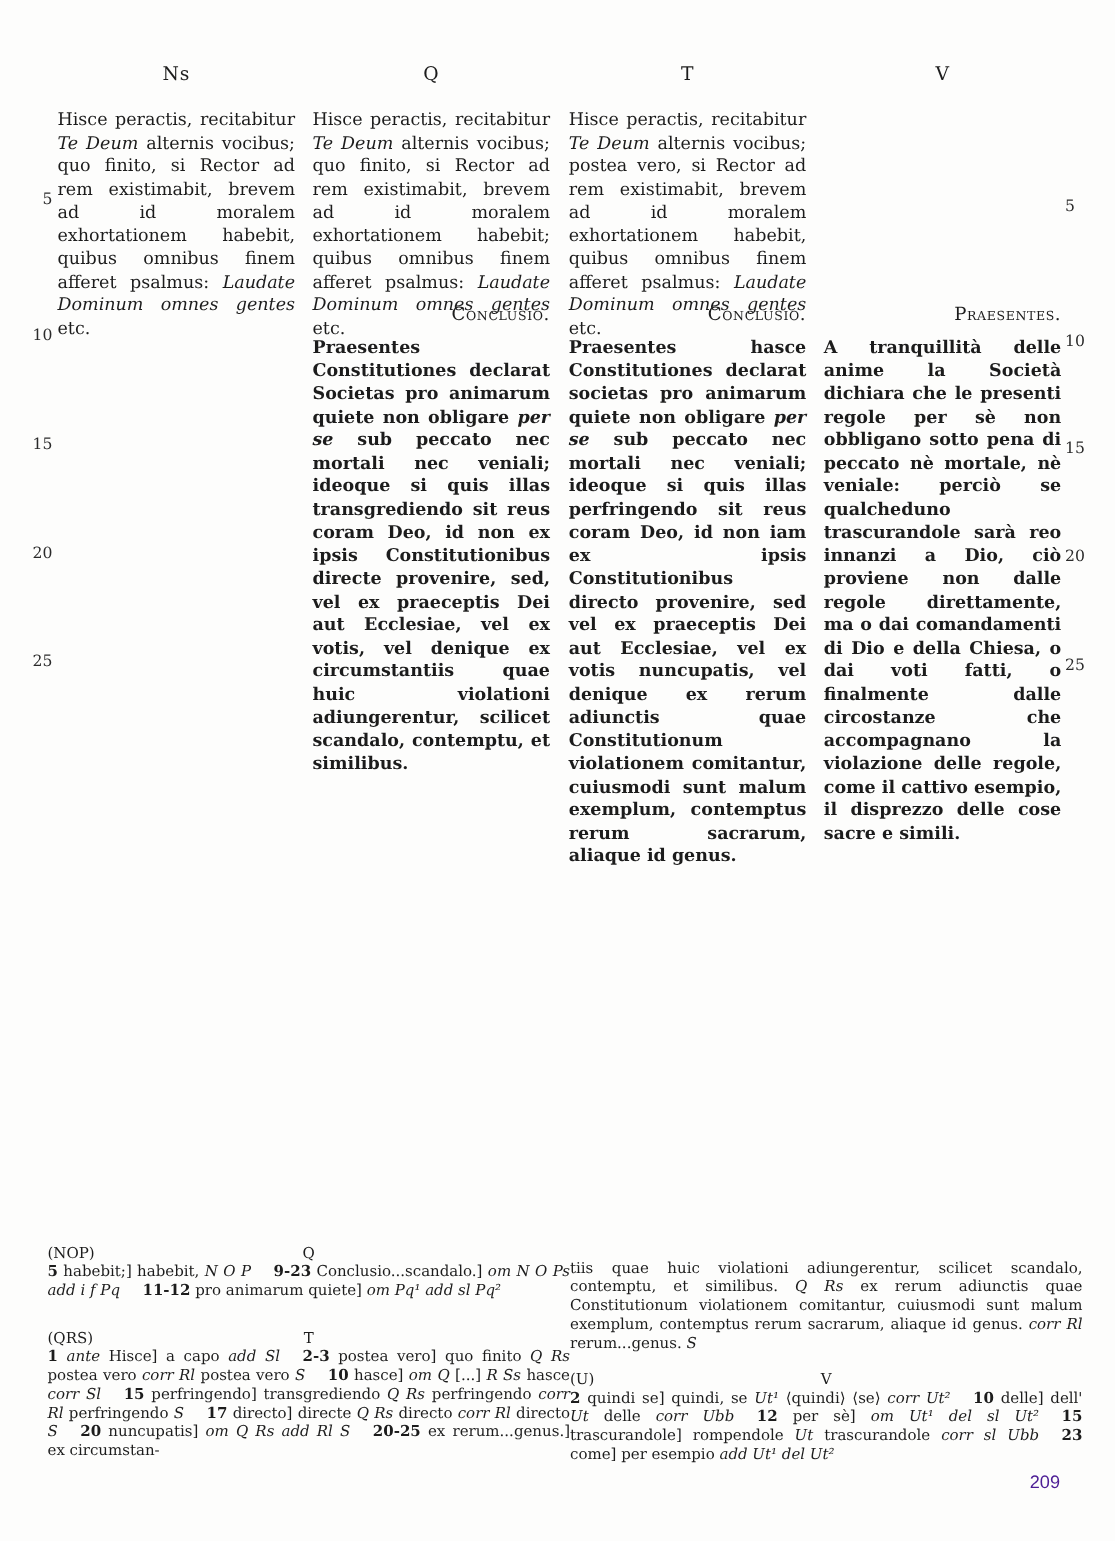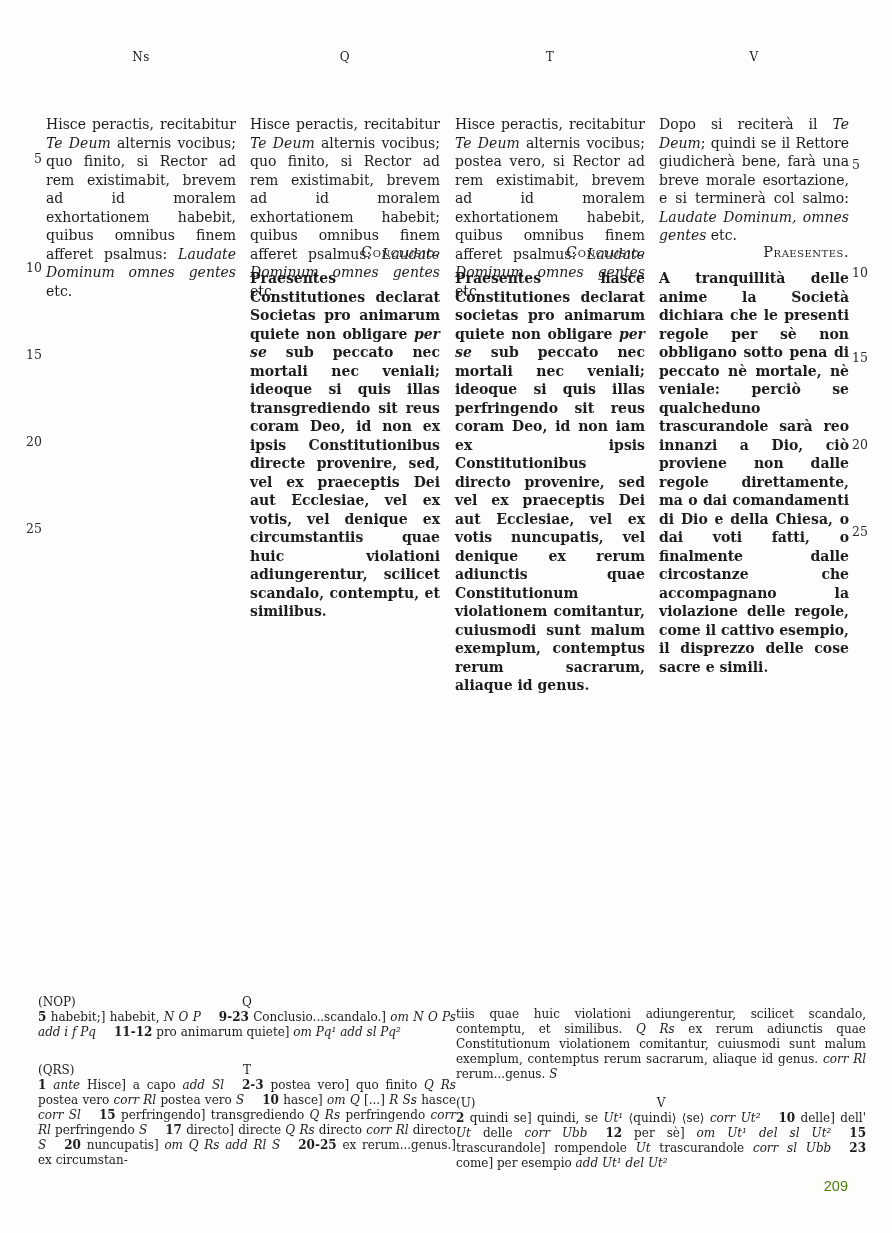--- a/index.html
+++ b/index.html
@@ -8,24 +8,24 @@
     background:#ffffff;
     font-family:"DejaVu Serif", serif;
     color:#1c1c1c;
     overflow:hidden;
   }
   .page { position:relative; width:892px; height:1233px; background:#fdfdfc; }
 
   
   .col { position:absolute; top:50px; width:190px; height:520px; }
   .col-siglum { position:absolute; top:0; left:0; right:0; text-align:center;
-                font-size:12px; letter-spacing:0.5px; }
+                font-size:15px; letter-spacing:0.5px; }
   .para { position:absolute; left:0; right:0; font-size:14px; line-height:18.5px;
           text-align:justify; }
-  .para1 { top:37px;margin-top:28px; }
+  .para1 { top:37px; }
   .col-heading { position:absolute; top:194px; left:0; right:0; text-align:right;
                  font-variant:small-caps; font-size:14.5px; letter-spacing:0.5px; }
   .para2 { top:219px;font-weight:bold; }
 
   .s-i { font-style:italic; }
   .s-b { font-weight:bold; }
 
   
   .ln { position:absolute; font-size:12.5px; color:#2a2a2a; }
   .ln-left  { left:18px; width:24px; text-align:right; }
@@ -38,21 +38,21 @@
   .app-col-left  { width:418px; }
   .app-col-right { width:410px;margin-top:12px; }
   .app-block-1 { margin-bottom:23px; }
   .app-head { position:relative; text-align:center; }
   .app-label { position:absolute; left:0; top:0; }
   .app-text { text-align:justify; }
   .app-block-u { margin-top:14px; }
 
   .page-number { position:absolute; top:1178px; right:44px;
                  font-family:"Liberation Sans", sans-serif; font-size:14.5px;
-                 color:#4d7c0f; }
+                 color:#4c1d95; }
 </style>
 </head>
 <body>
 
 <div class="page">
 
   <div>
     <span class="ln ln-left" style="top:151px">5</span>
     <span class="ln ln-left" style="top:260px">10</span>
     <span class="ln ln-left" style="top:347px">15</span>
@@ -84,21 +84,20 @@
 
   <div class="col" style="left:455px">
     <div class="col-siglum">T</div>
     <div class="para para1"><span>Hisce peractis, recitabitur </span><span class="s-i">Te Deum</span><span> alternis vocibus; postea vero, si Rector ad rem existimabit, brevem ad id moralem exhortationem habebit, quibus omnibus finem afferet psalmus: </span><span class="s-i">Laudate Dominum omnes gentes</span><span> etc.</span></div>
     <div class="col-heading">Conclusio.</div>
     <div class="para para2"><span>Praesentes hasce Constitutiones declarat societas pro animarum quiete non obligare </span><span class="s-i">per se</span><span> sub peccato nec mortali nec veniali; ideoque si quis illas perfringendo sit reus coram Deo, id non iam ex ipsis Constitutionibus directo provenire, sed vel ex praeceptis Dei aut Ecclesiae, vel ex votis nuncupatis, vel denique ex rerum adiunctis quae Constitutionum violationem comitantur, cuiusmodi sunt malum exemplum, contemptus rerum sacrarum, aliaque id genus.</span></div>
   </div>
 
   <div class="col" style="left:659px">
     <div class="col-siglum">V</div>
-    <div class="para para1"><span>Dopo si reciterà il </span><span class="s-i">Te Deum</span><span>; quindi se il Rettore giudicherà bene, farà una breve morale esortazione, e si terminerà col salmo: </span><span class="s-i">Laudate Dominum, omnes gentes</span><span> etc.</span></div>
     <div class="col-heading">Praesentes.</div>
     <div class="para para2"><span>A tranquillità delle anime la Società dichiara che le presenti regole per sè non obbligano sotto pena di peccato nè mortale, nè veniale: perciò se qualcheduno trascurandole sarà reo innanzi a Dio, ciò proviene non dalle regole direttamente, ma o dai comandamenti di Dio e della Chiesa, o dai voti fatti, o finalmente dalle circostanze che accompagnano la violazione delle regole, come il cattivo esempio, il disprezzo delle cose sacre e simili.</span></div>
   </div>
 
   <div class="apparatus">
 
     <div class="app-col app-col-left">
       <div class="app-block-1">
         <div class="app-head">
           <span class="app-label">(NOP)</span>

